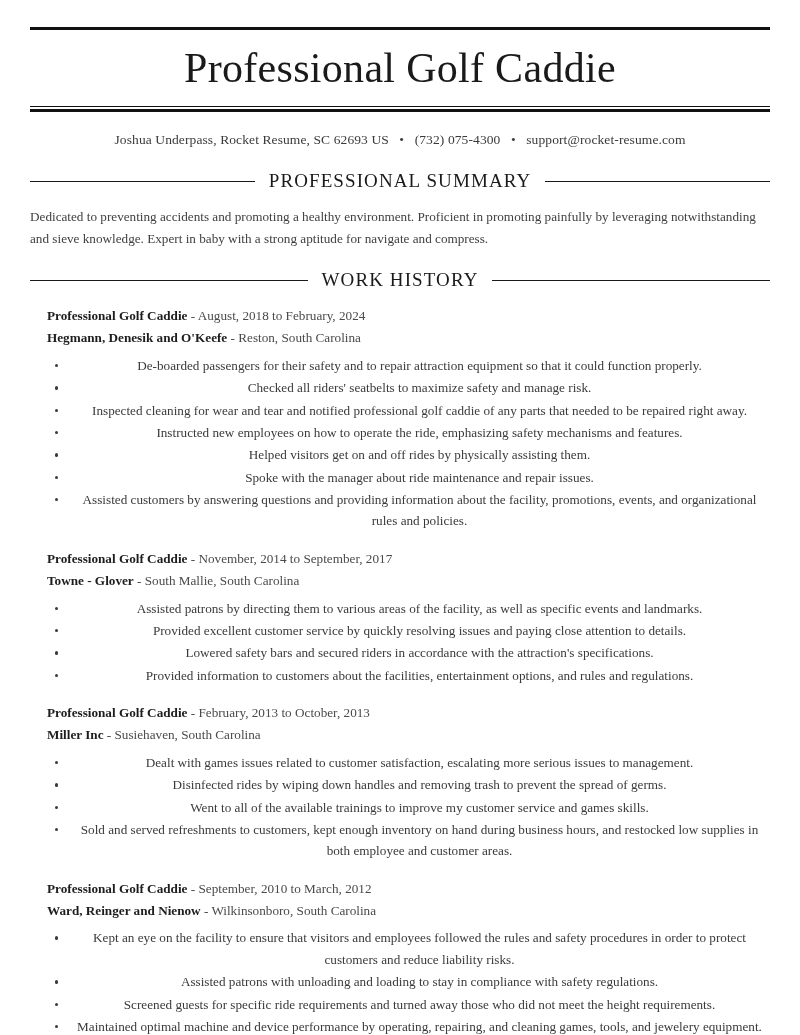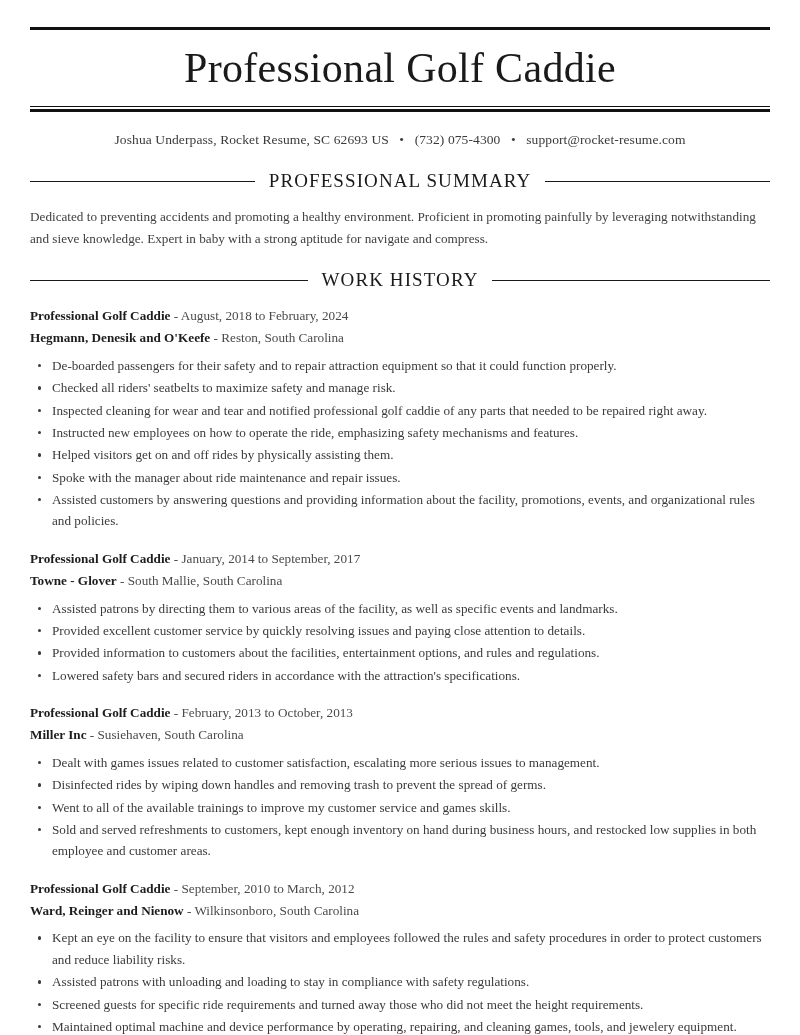--- a/index.html
+++ b/index.html
@@ -94,20 +94,21 @@
   .summary-text {
     font-size: 13.2px;
     line-height: 1.62;
     color: #404040;
     text-align: left;
   }
 
   
   .job {
     margin-bottom: 16px;
+    margin-left: 17px;
   }
   .job:last-child { margin-bottom: 0; }
   .job-line {
     font-size: 13.2px;
     line-height: 1.62;
     color: #4a4a4a;
     margin-bottom: 1px;
   }
   .job-line .strong {
     font-weight: bold;
@@ -121,20 +122,21 @@
     margin: 6px 0 0 0;
     padding: 0;
   }
   ul.bullets li {
     position: relative;
     padding-left: 22px;
     font-size: 13.2px;
     line-height: 1.62;
     color: #3a3a3a;
     margin-bottom: 1px;
+    text-align: center;
   }
   ul.bullets li .dot {
     position: absolute;
     left: 8px;
     top: 0.68em;
     width: 3.4px;
     height: 3.4px;
     background: #3a3a3a;
     border-radius: 50%;
   }
@@ -187,27 +189,27 @@
             <li><span class="dot"></span><span>De-boarded passengers for their safety and to repair attraction equipment so that it could function properly.</span></li>
             <li><span class="dot"></span><span>Checked all riders' seatbelts to maximize safety and manage risk.</span></li>
             <li><span class="dot"></span><span>Inspected cleaning for wear and tear and notified professional golf caddie of any parts that needed to be repaired right away.</span></li>
             <li><span class="dot"></span><span>Instructed new employees on how to operate the ride, emphasizing safety mechanisms and features.</span></li>
             <li><span class="dot"></span><span>Helped visitors get on and off rides by physically assisting them.</span></li>
             <li><span class="dot"></span><span>Spoke with the manager about ride maintenance and repair issues.</span></li>
             <li><span class="dot"></span><span>Assisted customers by answering questions and providing information about the facility, promotions, events, and organizational rules and policies.</span></li>
           </ul>
         </div>
         <div class="job">
-          <div class="job-line"><span class="strong">Professional Golf Caddie</span><span class="dash"> - </span><span>January, 2014 to September, 2017</span></div>
+          <div class="job-line"><span class="strong">Professional Golf Caddie</span><span class="dash"> - </span><span>November, 2014 to September, 2017</span></div>
           <div class="job-line"><span class="strong">Towne - Glover</span><span class="dash"> - </span><span>South Mallie, South Carolina</span></div>
           <ul class="bullets">
             <li><span class="dot"></span><span>Assisted patrons by directing them to various areas of the facility, as well as specific events and landmarks.</span></li>
             <li><span class="dot"></span><span>Provided excellent customer service by quickly resolving issues and paying close attention to details.</span></li>
+            <li><span class="dot"></span><span>Lowered safety bars and secured riders in accordance with the attraction's specifications.</span></li>
             <li><span class="dot"></span><span>Provided information to customers about the facilities, entertainment options, and rules and regulations.</span></li>
-            <li><span class="dot"></span><span>Lowered safety bars and secured riders in accordance with the attraction's specifications.</span></li>
           </ul>
         </div>
         <div class="job">
           <div class="job-line"><span class="strong">Professional Golf Caddie</span><span class="dash"> - </span><span>February, 2013 to October, 2013</span></div>
           <div class="job-line"><span class="strong">Miller Inc</span><span class="dash"> - </span><span>Susiehaven, South Carolina</span></div>
           <ul class="bullets">
             <li><span class="dot"></span><span>Dealt with games issues related to customer satisfaction, escalating more serious issues to management.</span></li>
             <li><span class="dot"></span><span>Disinfected rides by wiping down handles and removing trash to prevent the spread of germs.</span></li>
             <li><span class="dot"></span><span>Went to all of the available trainings to improve my customer service and games skills.</span></li>
             <li><span class="dot"></span><span>Sold and served refreshments to customers, kept enough inventory on hand during business hours, and restocked low supplies in both employee and customer areas.</span></li>

